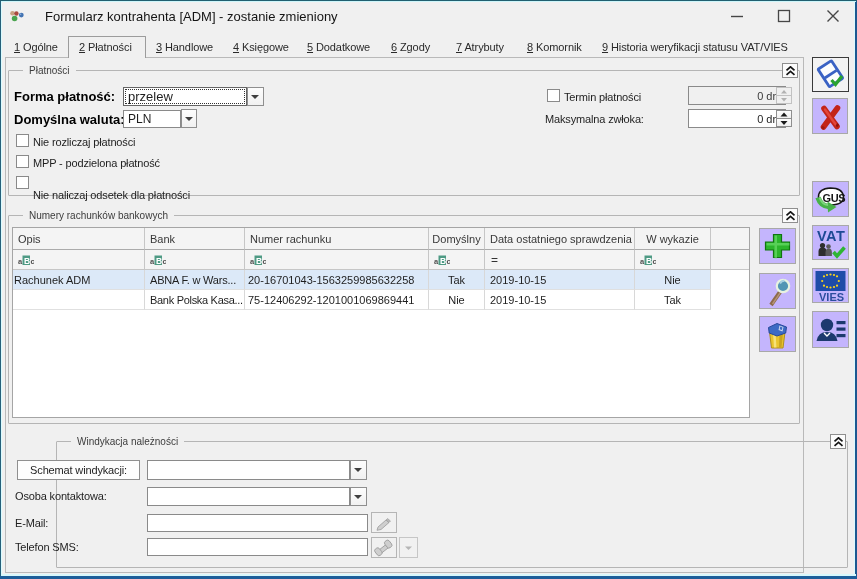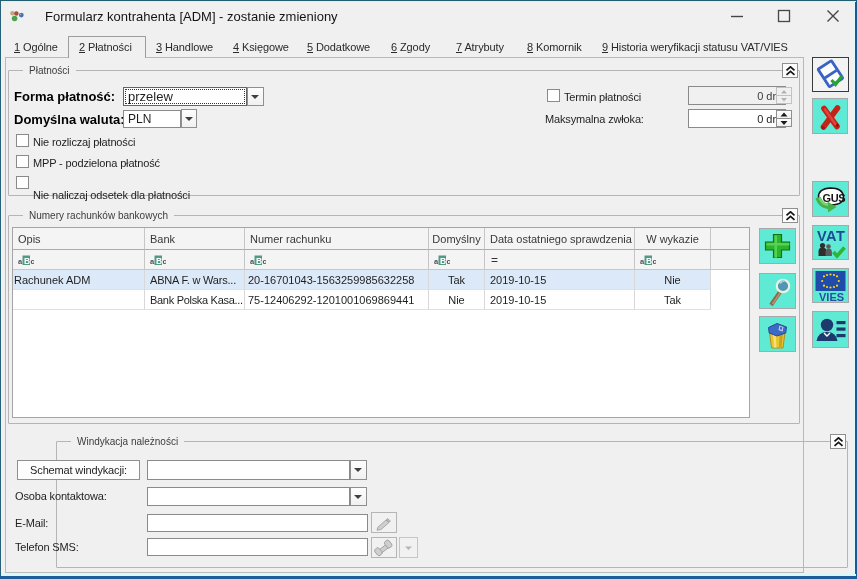--- a/index.html
+++ b/index.html
@@ -42,21 +42,21 @@
   .spinb{position:absolute;width:16px;height:9px;border:1px solid #8f8f8f;box-sizing:border-box;background:linear-gradient(#fdfdfd,#efefef);}
   .spinb svg{display:block;margin:1px auto 0;}
   
   #tbl{position:absolute;left:12px;top:227px;width:738px;height:191px;background:#fff;border:1px solid #a5a5a5;box-sizing:border-box;}
   .hcell{position:absolute;top:0;height:22px;background:#f4f4f4;border-right:1px solid #c6c6c6;border-bottom:1px solid #ababab;
       box-sizing:border-box;color:#383838;padding:5px 0 0 5px;white-space:nowrap;overflow:hidden;}
   .fcell{position:absolute;top:22px;height:20px;background:#f4f4f4;border-right:1px solid #c6c6c6;border-bottom:1px solid #c6c6c6;box-sizing:border-box;}
   .dcell{position:absolute;height:20px;padding:4px 0 8px 5px;box-sizing:border-box;border-right:1px solid #d8d8d8;border-bottom:1px solid #e0e0e0;white-space:nowrap;overflow:hidden;font-size:11px;}
   .abc{position:absolute;top:4px;left:5px;width:16px;height:11px;}
   
-  .sqbtn{position:absolute;width:37px;height:36px;background:#5eead4;border:1px solid #a8a8a8;box-sizing:border-box;}
+  .sqbtn{position:absolute;width:37px;height:36px;background:#c4b5fd;border:1px solid #a8a8a8;box-sizing:border-box;}
   .sqbtn svg{display:block;margin:1px auto 0;}
 </style>
 </head>
 <body>
 <div id="win">
 
   <svg class="abs" style="left:9px;top:8px" width="18" height="16">
     <circle cx="3.5" cy="5.2" r="2.3" fill="#c9a183"></circle>
     <circle cx="7.4" cy="5.5" r="2.2" fill="#aa4a40"></circle>
     <circle cx="5.6" cy="10.5" r="2.8" fill="#4aa44f"></circle>

